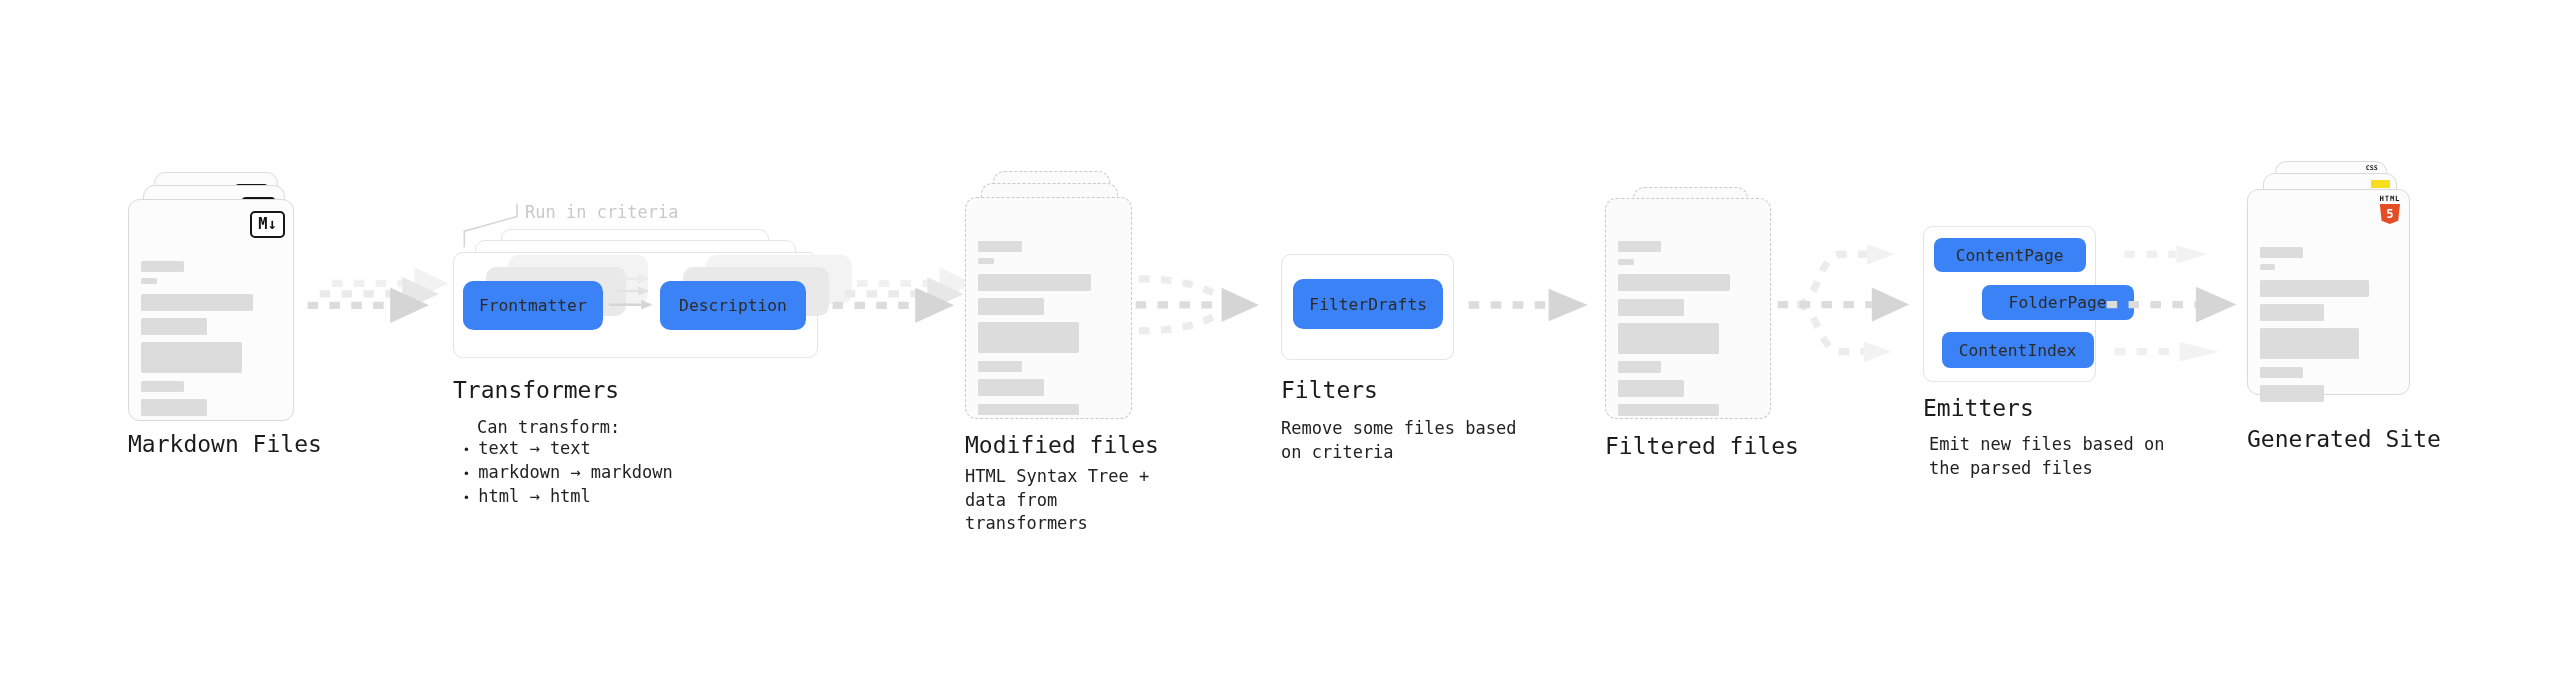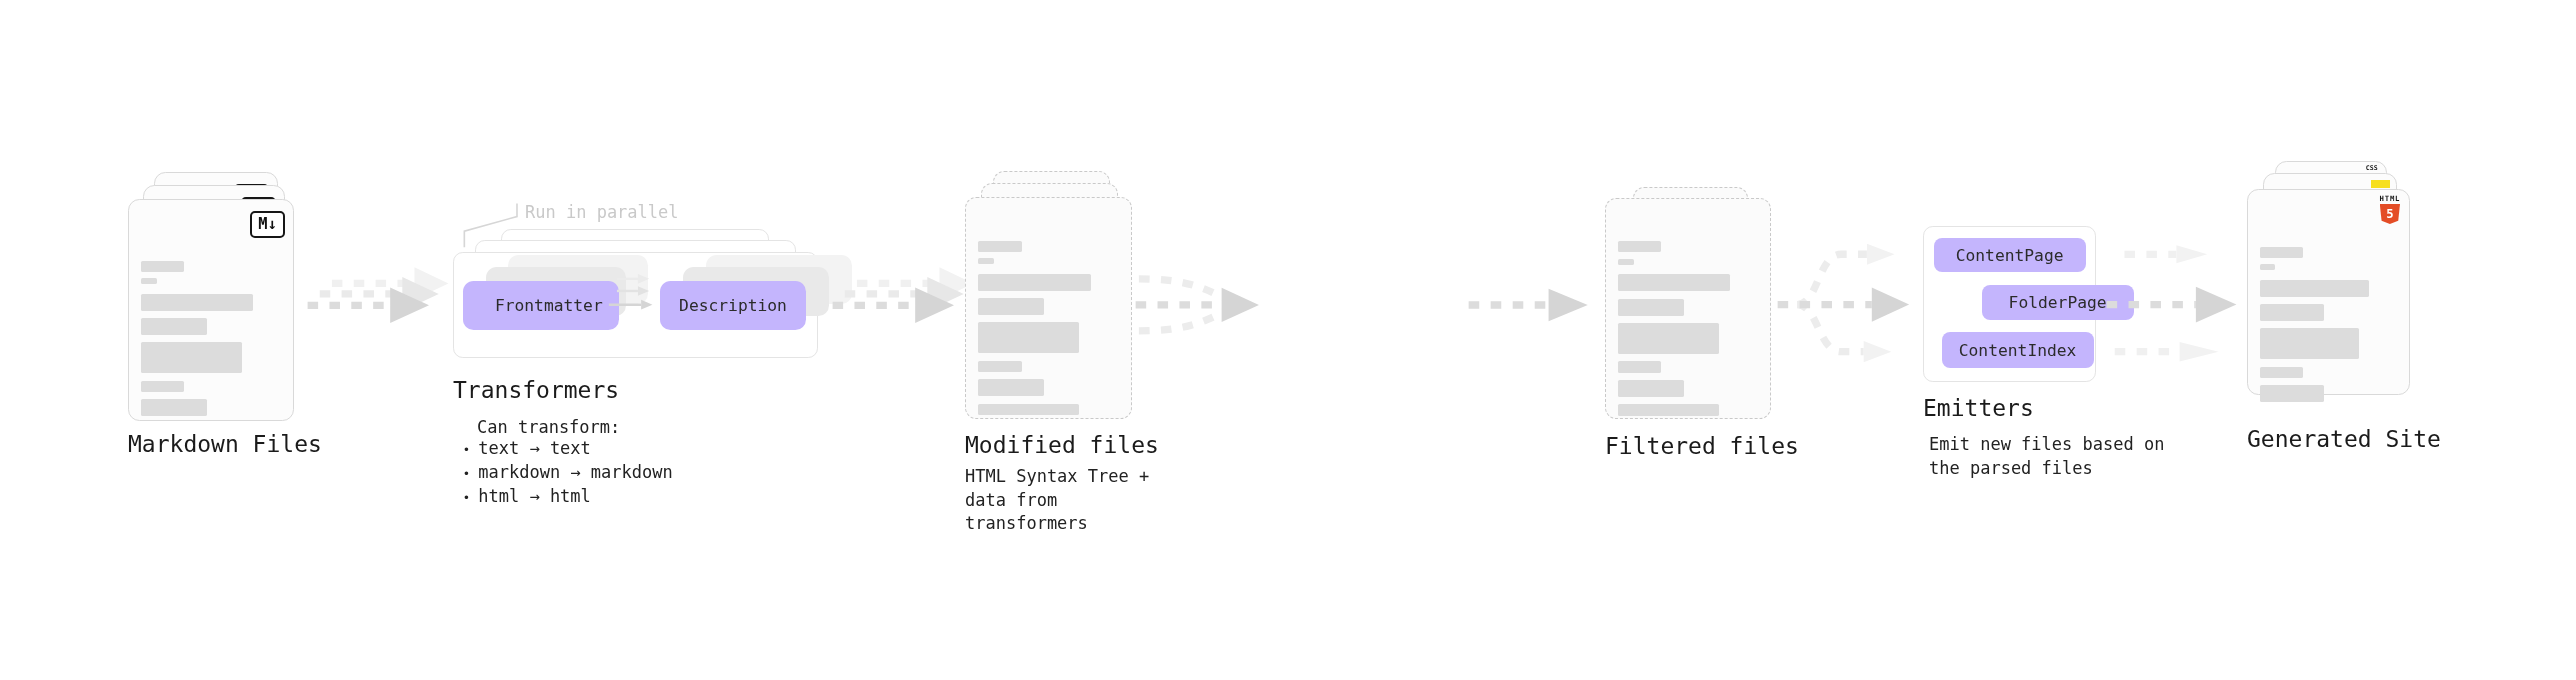--- a/index.html
+++ b/index.html
@@ -34,21 +34,21 @@
   .html5-shield{width:20.3px;height:20.3px;margin:0.8px auto 0 auto;background:#e44d26;
     clip-path:polygon(0 0,100% 0,91% 84%,50% 100%,9% 84%);
     color:#fff;font-size:12.2px;font-weight:bold;display:flex;align-items:center;justify-content:center;}
   .js-badge{position:absolute;top:5.7px;right:6.5px;width:18.7px;height:8.1px;background:#f7df1e;}
   .css-badge{position:absolute;top:4.1px;right:6.5px;width:16.3px;text-align:center;}
   .css-word{display:block;font-size:6.5px;font-weight:bold;color:#161616;line-height:5.7px;}
   .css-bar{width:16.3px;height:3.3px;background:#2965f1;margin-top:0.8px;}
 
   
   .outline-box{position:absolute;background:#ffffff;border:1.6px solid #e4e4e4;border-radius:9.8px;box-sizing:border-box;}
-  .pill{position:absolute;background:#c4b5fd;border-radius:10.6px;display:flex;align-items:center;justify-content:center;
+  .pill{position:absolute;background:#3b82f6;border-radius:10.6px;display:flex;align-items:center;justify-content:center;
     color:#2b2b2b;font-size:16.3px;white-space:nowrap;}
   .pill.ghost1{background:#e9e9e9;}
   .pill.ghost2{background:#f3f3f3;}
 
   
   .title{position:absolute;font-size:23px;line-height:28px;color:#1b1b1b;white-space:nowrap;}
   .subtitle{position:absolute;font-size:17px;line-height:23.6px;color:#222;white-space:pre-line;}
   .annotation{position:absolute;font-size:17px;color:#c9c9c9;white-space:nowrap;}
   .bullets{position:absolute;font-size:17px;line-height:22px;color:#222;}
   .bullet-row{display:flex;align-items:baseline;padding-left:9.8px;}
@@ -103,29 +103,29 @@
     <g>
         <line class="dash-dark" x1="8" y1="72" x2="110" y2="72"></line>
         <polygon class="head-dark" points="110,50 158,72 110,94"></polygon>
       </g>
   </svg>
 
   <div class="stage" style="left:453px;top:201px;width:374px;height:325px;">
     <svg style="left:0;top:0;" width="81" height="57" viewBox="0 0 100 70">
       <polyline points="79,3 79,19 14,37 14,57" fill="none" stroke="#d6d6d6" stroke-width="2"></polyline>
     </svg>
-    <div class="annotation" style="left:72px;top:0.8px;">Run in parallel</div>
+    <div class="annotation" style="left:72px;top:0.8px;">Run in criteria</div>
 
     <div class="outline-box" style="left:48px;top:28.4px;width:268px;height:106px;"></div>
     <div class="outline-box" style="left:22px;top:39px;width:321px;height:106px;"></div>
     <div class="outline-box" style="left:0;top:51px;width:365px;height:106px;"></div>
 
     <div class="pill ghost2" style="left:55px;top:54px;width:140px;height:49px;"></div>
     <div class="pill ghost1" style="left:32.5px;top:66px;width:140px;height:49px;"></div>
-    <div class="pill" style="left:9.8px;top:80px;width:140px;height:49px;padding-left:16px;">Frontmatter</div>
+    <div class="pill" style="left:9.8px;top:80px;width:140px;height:49px;">Frontmatter</div>
 
     <div class="pill ghost2" style="left:253px;top:54px;width:146px;height:49px;"></div>
     <div class="pill ghost1" style="left:230px;top:66px;width:146px;height:49px;"></div>
     <div class="pill" style="left:207px;top:80px;width:146px;height:49px;">Description</div>
 
     <svg style="left:154px;top:69px;" width="57" height="50" viewBox="0 0 70 62">
       <g stroke="#ebebeb">
           <line class="mini-line" x1="12" y1="11" x2="38" y2="11"></line>
           <polygon points="38,5 52,11 38,17" fill="#ebebeb" stroke="none"></polygon>
         </g>
@@ -192,20 +192,27 @@
 data from transformers</div>
   </div>
 
   <svg style="left:1134px;top:269px;" width="142" height="75" viewBox="0 0 175 92">
     <path class="dash-curve" d="M 6 12 C 58 12, 80 20, 112 36"></path>
     <path class="dash-curve" d="M 6 76 C 58 76, 80 68, 112 52"></path>
     <line class="dash-dark" x1="2" y1="44" x2="108" y2="44"></line>
     <polygon class="head-dark" points="108,23 154,44 108,65"></polygon>
   </svg>
 
+  <div class="stage" style="left:1281px;top:254px;width:244px;height:228px;">
+    <div class="outline-box" style="left:0;top:0;width:173px;height:106px;"></div>
+    <div class="pill" style="left:12.2px;top:25px;width:150px;height:50px;">FilterDrafts</div>
+    <div class="title" style="left:0;top:122px;">Filters</div>
+    <div class="subtitle" style="left:0;top:163px;">Remove some files based
+on criteria</div>
+  </div>
 
   <svg style="left:1467px;top:282px;" width="124" height="46" viewBox="0 0 152 56">
     <line class="dash-dark" x1="2" y1="28" x2="100" y2="28"></line>
     <polygon class="head-dark" points="100,8 148,28 100,48"></polygon>
   </svg>
 
   <div class="stage" style="left:1605px;top:187px;width:211px;height:309px;">
     <div class="card dashed" style="left:28.4px;top:0;width:115px;height:203px;"></div>
     <div class="card dashed" style="left:0;top:10.6px;width:166px;height:221px;">
       <div class="bars" style="top:23px;">

